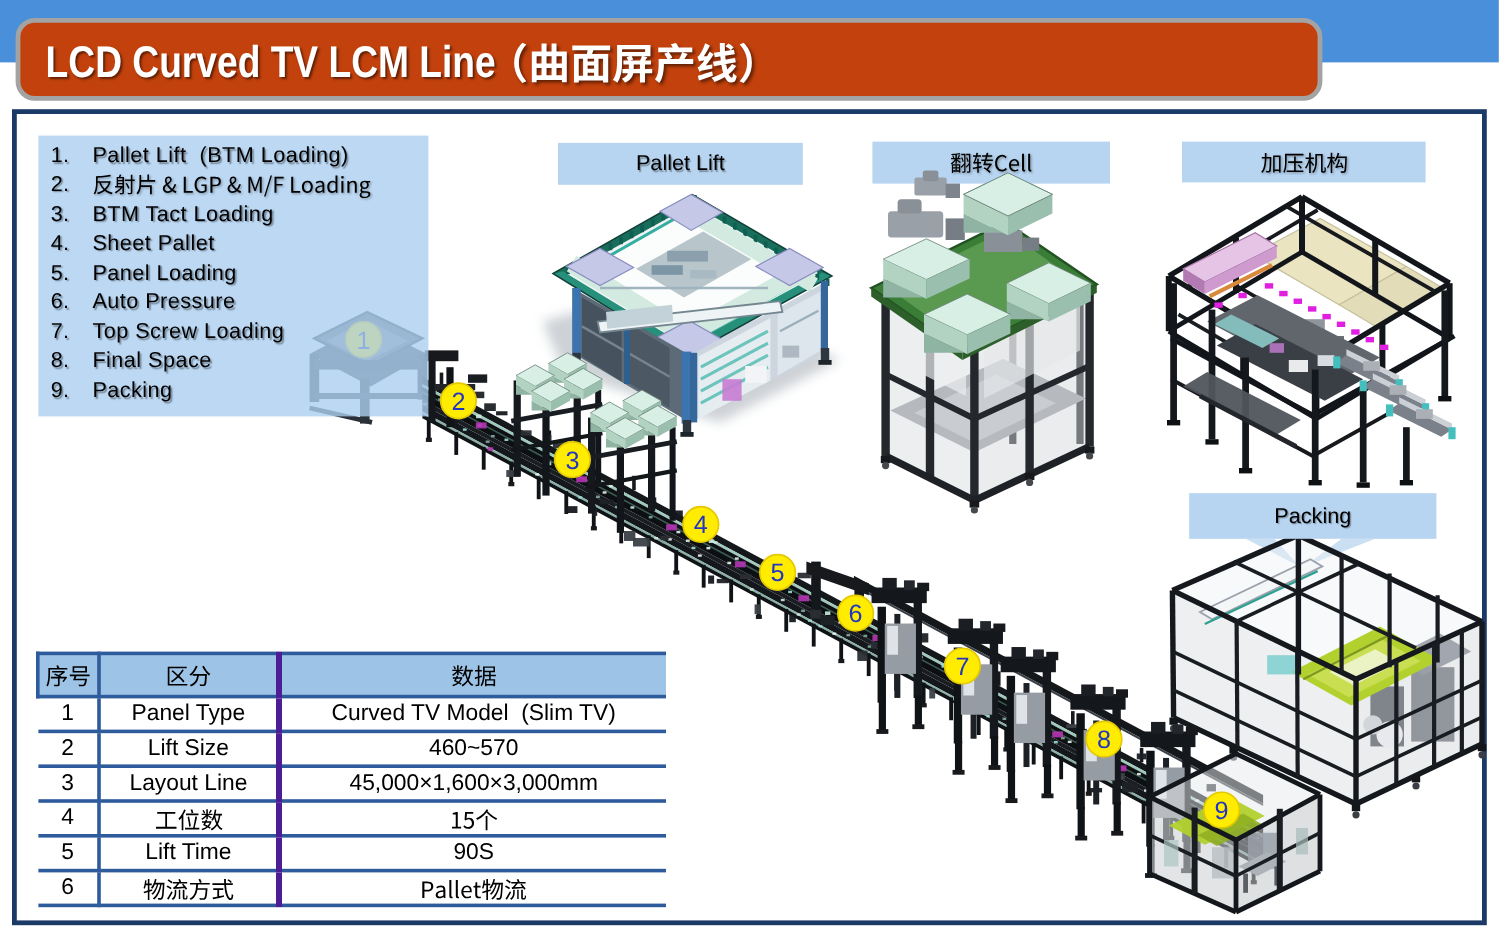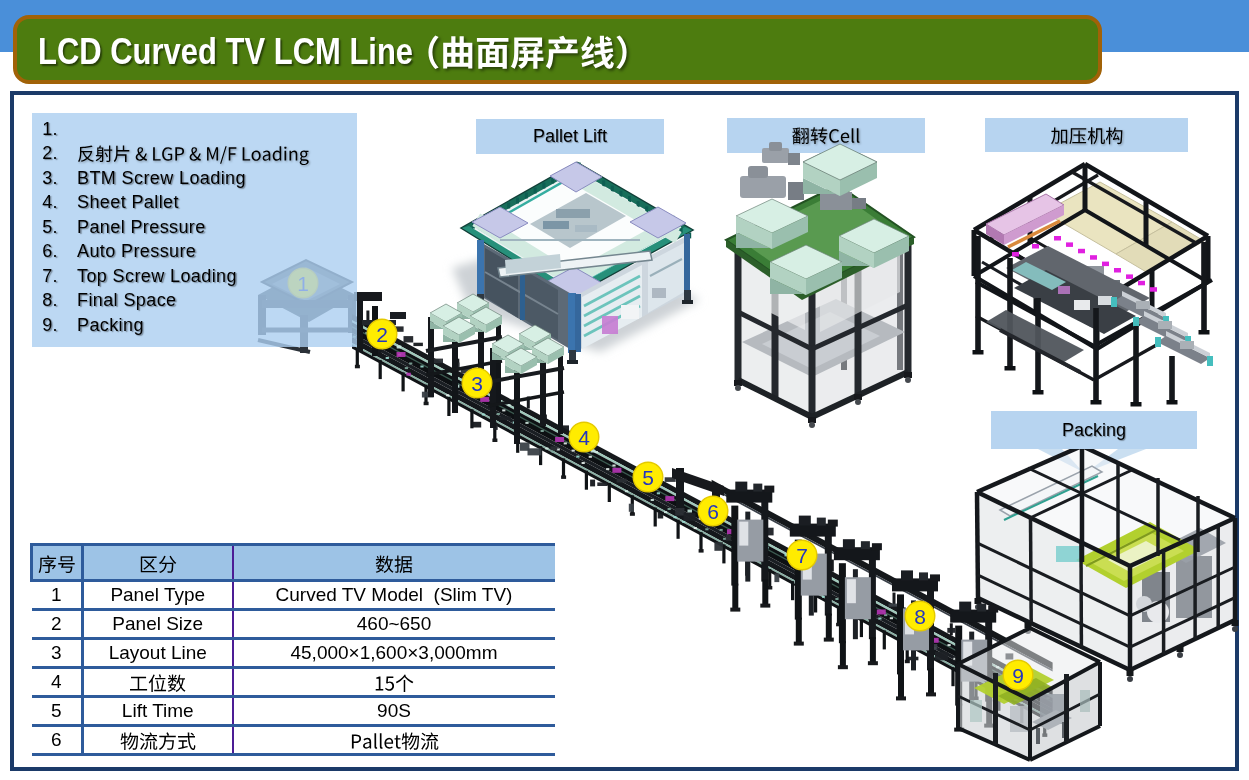--- a/index.html
+++ b/index.html
@@ -1,43 +1,43 @@
 <!DOCTYPE html>
 <html><head><meta charset="utf-8"><title>LCM</title><style>
 *{margin:0;padding:0;box-sizing:border-box}
 html,body{width:1249px;height:780px;overflow:hidden;background:#fff;
  font-family:"Liberation Sans",sans-serif}
 .abs{position:absolute}
 .band{left:0;top:0;width:1249px;height:52px;background:#4A8FD9;z-index:0}
 .content{left:10px;top:91px;width:1229px;height:680px;background:#fff;
  border:4px solid #1B3A68;z-index:1}
 #art{left:0;top:0;width:1249px;height:780px;z-index:2}
-.titlebox{left:13px;top:15px;width:1089px;height:69px;background:#4d7c0f;
- border:4px solid #a16207;border-radius:16px;z-index:4;color:#fff}
+.titlebox{left:13px;top:15px;width:1089px;height:69px;background:#c2410c;
+ border:4px solid #a3a3a3;border-radius:16px;z-index:4;color:#fff}
 .titlebox .tL{position:absolute;left:21px;top:12px;font-weight:bold;font-size:37px;
  white-space:pre;transform:scaleX(.837);transform-origin:0 0;letter-spacing:0;
  text-shadow:2px 2px 2px rgba(0,0,0,.5)}
 .titlebox svg{position:absolute;left:388px;top:11px;filter:drop-shadow(2px 2px 1.5px rgba(0,0,0,.5))}
 .listbox{left:32px;top:113px;width:325px;height:234px;background:rgba(171,206,240,.80);
  z-index:3;padding-top:4px;font-size:18px;letter-spacing:.4px;color:#000}
 .li{display:flex;height:24.5px;align-items:center;
  text-shadow:1.4px 1.4px 1.2px rgba(0,0,0,.4)}
 .li .no{width:26px;text-align:right;flex:none}
 .li .no+span,.li .no+svg{margin-left:19px}
 .li svg,.lbl svg{filter:drop-shadow(1.2px 1.2px 1px rgba(0,0,0,.35))}
 .lbl{background:#B7D4F0;z-index:3;display:flex;align-items:center;justify-content:center;
  font-size:18px;color:#000;text-shadow:1px 1px 1px rgba(0,0,0,.35)}
 .tbl{left:30px;top:543px;z-index:3;border-collapse:collapse;font-size:19px;color:#000}
 .tbl th,.tbl td{font-weight:normal;text-align:center;padding:0}
 .tbl th{background:#9DC3E6;height:36px;border-top:3px solid #2E5B9B;border-bottom:3px solid #2E5B9B}
 .tbl td{height:29px;border-bottom:3px solid #2E5B9B}
 .tbl .c1{width:51px}.tbl .c2{width:150px}.tbl .c3{width:322px}
 .tbl th.c1{border-left:3px solid #2E5B9B}
 .tbl th.c1,.tbl td.c1{border-right:3px solid #2E5B9B}
-.tbl th.c2,.tbl td.c2{border-right:2px solid #4c1d95}
+.tbl th.c2,.tbl td.c2{border-right:5px solid #4c1d95}
 </style></head><body>
 <div class="abs band"></div>
 <div class="abs content"></div>
 <svg id="art" class="abs" width="1249" height="780" viewBox="0 0 1249 780">
     <defs>
       <filter id="blur1" x="-20%" y="-20%" width="140%" height="140%">
         <feGaussianBlur stdDeviation="5"></feGaussianBlur>
       </filter>
     </defs>
     <g filter="url(#blur1)">
@@ -698,57 +698,58 @@
     <circle cx="802" cy="555" r="14.8" fill="#FFEC00" stroke="#e4c900" stroke-width="1.4"></circle>
     <text x="802" y="562.5" text-anchor="middle" font-family="Liberation Sans" font-size="21" fill="#2336c0">7</text>
     <circle cx="920" cy="616" r="14.8" fill="#FFEC00" stroke="#e4c900" stroke-width="1.4"></circle>
     <text x="920" y="623.5" text-anchor="middle" font-family="Liberation Sans" font-size="21" fill="#2336c0">8</text>
     <circle cx="1018" cy="675" r="14.8" fill="#FFEC00" stroke="#e4c900" stroke-width="1.4"></circle>
     <text x="1018" y="682.5" text-anchor="middle" font-family="Liberation Sans" font-size="21" fill="#2336c0">9</text>
   </svg>
 <div class="abs listbox">
     <div class="li">
       <span class="no">1.</span>
+      <span>Pallet Lift&nbsp;&nbsp;(BTM Loading)</span>
     </div>
     <div class="li">
       <span class="no">2.</span>
       <svg style="vertical-align:-8px" width="232" height="23" viewBox="0 -18.4 231.9 22.7">
         <path d="M3.9 -9.6H14.3V-8.3H3.9ZM3.0 -13.6H4.4V-8.8Q4.4 -7.6 4.3 -6.3Q4.3 -5.0 4.0 -3.6Q3.8 -2.2 3.3 -0.9Q2.9 0.4 2.2 1.5Q2.1 1.4 1.8 1.2Q1.6 1.0 1.4 0.9Q1.2 0.8 1.0 0.7Q1.7 -0.3 2.1 -1.5Q2.5 -2.8 2.7 -4.0Q2.9 -5.3 3.0 -6.5Q3.0 -7.7 3.0 -8.8ZM13.9 -9.6H14.1L14.4 -9.7L15.3 -9.3Q14.7 -7.1 13.7 -5.3Q12.6 -3.6 11.2 -2.3Q9.8 -1.0 8.1 -0.1Q6.5 0.8 4.6 1.3Q4.5 1.2 4.4 0.9Q4.3 0.7 4.1 0.5Q4.0 0.3 3.9 0.1Q5.6 -0.3 7.1 -1.1Q8.7 -1.9 10.1 -3.1Q11.4 -4.3 12.4 -5.9Q13.4 -7.4 13.9 -9.4ZM6.8 -8.9Q7.9 -5.4 10.4 -3.1Q12.9 -0.8 16.9 0.1Q16.7 0.2 16.6 0.4Q16.4 0.6 16.3 0.9Q16.1 1.1 16.0 1.3Q13.3 0.6 11.3 -0.8Q9.2 -2.1 7.8 -4.0Q6.4 -6.0 5.5 -8.6ZM14.5 -15.0 15.6 -13.9Q14.4 -13.5 12.9 -13.3Q11.5 -13.0 9.9 -12.9Q8.3 -12.7 6.6 -12.6Q5.0 -12.4 3.4 -12.4Q3.4 -12.6 3.3 -12.8Q3.3 -13.0 3.2 -13.2Q3.1 -13.4 3.0 -13.6Q4.6 -13.7 6.2 -13.8Q7.8 -13.9 9.3 -14.1Q10.9 -14.2 12.2 -14.5Q13.5 -14.7 14.5 -15.0ZM20.9 -10.5H25.4V-9.5H20.9ZM20.9 -8.0H25.4V-7.0H20.9ZM22.7 -15.1 24.1 -14.9Q23.9 -14.3 23.6 -13.7Q23.3 -13.0 23.1 -12.6L22.0 -12.8Q22.2 -13.3 22.4 -14.0Q22.6 -14.6 22.7 -15.1ZM20.2 -13.1H25.5V-12.0H21.4V-4.8H20.2ZM25.0 -13.1H26.3V-0.1Q26.3 0.5 26.1 0.8Q26.0 1.1 25.6 1.2Q25.3 1.4 24.6 1.4Q24.0 1.5 23.0 1.5Q23.0 1.2 22.9 0.9Q22.7 0.5 22.6 0.3Q23.3 0.3 23.9 0.3Q24.5 0.3 24.7 0.3Q24.9 0.3 24.9 0.2Q25.0 0.1 25.0 -0.1ZM24.2 -5.4 25.5 -5.0Q24.8 -3.9 23.8 -2.8Q22.8 -1.7 21.7 -0.9Q20.6 -0.0 19.5 0.6Q19.4 0.5 19.2 0.3Q19.1 0.1 18.9 -0.1Q18.7 -0.3 18.6 -0.4Q19.7 -0.9 20.8 -1.7Q21.9 -2.5 22.8 -3.4Q23.7 -4.3 24.2 -5.4ZM27.0 -11.0H35.2V-9.7H27.0ZM32.0 -15.0H33.3V-0.3Q33.3 0.4 33.1 0.7Q32.9 1.0 32.5 1.2Q32.1 1.3 31.4 1.4Q30.7 1.4 29.6 1.4Q29.6 1.2 29.4 0.8Q29.3 0.4 29.1 0.1Q30.0 0.2 30.7 0.2Q31.4 0.2 31.6 0.2Q31.8 0.1 31.9 0.1Q32.0 -0.0 32.0 -0.3ZM27.6 -7.6 28.6 -8.0Q29.1 -7.4 29.6 -6.7Q30.0 -5.9 30.3 -5.2Q30.7 -4.4 30.9 -3.9L29.7 -3.3Q29.5 -3.9 29.2 -4.7Q28.9 -5.4 28.5 -6.2Q28.0 -6.9 27.6 -7.6ZM18.9 -5.5H25.6V-4.3H18.9ZM39.9 -10.5H52.3V-9.1H39.9ZM45.8 -15.1H47.2V-9.8H45.8ZM39.2 -14.7H40.6V-8.7Q40.6 -7.3 40.5 -6.0Q40.4 -4.6 40.2 -3.3Q39.9 -2.0 39.3 -0.8Q38.7 0.4 37.7 1.5Q37.6 1.3 37.4 1.1Q37.3 0.9 37.1 0.7Q36.9 0.5 36.7 0.4Q37.8 -0.9 38.4 -2.4Q38.9 -3.9 39.1 -5.5Q39.2 -7.1 39.2 -8.7ZM39.9 -6.2H49.5V1.4H48.0V-4.8H39.9ZM62.7 0.2Q61.5 0.2 60.6 -0.2Q59.7 -0.7 59.2 -1.5Q58.7 -2.4 58.7 -3.4Q58.7 -4.4 59.1 -5.1Q59.5 -5.9 60.2 -6.4Q60.9 -7.0 61.7 -7.5Q62.5 -8.0 63.1 -8.5Q63.8 -9.0 64.3 -9.5Q64.7 -10.1 64.7 -10.8Q64.7 -11.2 64.6 -11.5Q64.4 -11.9 64.2 -12.1Q63.9 -12.3 63.5 -12.3Q62.7 -12.3 62.3 -11.7Q61.8 -11.2 61.8 -10.3Q61.8 -9.4 62.3 -8.4Q62.7 -7.3 63.5 -6.3Q64.3 -5.3 65.2 -4.3Q66.1 -3.4 67.1 -2.7Q67.8 -2.1 68.6 -1.7Q69.3 -1.3 70.0 -1.1L69.5 0.2Q68.7 0.0 67.9 -0.4Q67.0 -0.9 66.1 -1.6Q65.0 -2.4 64.0 -3.5Q63.0 -4.6 62.2 -5.8Q61.4 -6.9 60.9 -8.1Q60.4 -9.3 60.4 -10.3Q60.4 -11.2 60.8 -11.9Q61.2 -12.6 61.9 -13.0Q62.5 -13.4 63.4 -13.4Q64.7 -13.4 65.4 -12.7Q66.0 -12.0 66.0 -10.8Q66.0 -10.0 65.6 -9.3Q65.2 -8.6 64.5 -8.1Q63.9 -7.5 63.2 -7.0Q62.4 -6.5 61.8 -5.9Q61.1 -5.4 60.7 -4.8Q60.3 -4.2 60.3 -3.5Q60.3 -2.8 60.6 -2.2Q61.0 -1.7 61.6 -1.4Q62.2 -1.1 62.9 -1.1Q63.7 -1.1 64.5 -1.5Q65.2 -1.9 65.9 -2.6Q66.7 -3.5 67.3 -4.6Q67.9 -5.8 68.3 -7.1H69.8Q69.4 -5.6 68.7 -4.3Q68.0 -3.0 67.0 -1.8Q66.2 -0.9 65.2 -0.3Q64.1 0.2 62.7 0.2ZM76.1 0.0V-13.2H77.8V-1.4H83.6V0.0ZM91.1 0.2Q89.3 0.2 88.0 -0.6Q86.7 -1.4 85.9 -2.9Q85.1 -4.4 85.1 -6.6Q85.1 -8.2 85.6 -9.5Q86.0 -10.7 86.8 -11.6Q87.7 -12.5 88.8 -13.0Q89.9 -13.4 91.2 -13.4Q92.6 -13.4 93.5 -12.9Q94.4 -12.4 95.0 -11.8L94.1 -10.7Q93.6 -11.2 92.9 -11.6Q92.2 -12.0 91.2 -12.0Q89.9 -12.0 88.9 -11.3Q87.9 -10.7 87.4 -9.5Q86.8 -8.3 86.8 -6.6Q86.8 -5.0 87.3 -3.8Q87.9 -2.5 88.8 -1.9Q89.8 -1.2 91.2 -1.2Q91.9 -1.2 92.6 -1.4Q93.2 -1.6 93.6 -2.0V-5.5H90.8V-6.8H95.1V-1.3Q94.5 -0.6 93.4 -0.2Q92.4 0.2 91.1 0.2ZM98.3 0.0V-13.2H102.1Q103.5 -13.2 104.7 -12.8Q105.8 -12.5 106.4 -11.6Q107.0 -10.8 107.0 -9.3Q107.0 -7.9 106.4 -7.0Q105.8 -6.1 104.7 -5.7Q103.6 -5.3 102.1 -5.3H100.0V0.0ZM100.0 -6.6H101.9Q103.6 -6.6 104.5 -7.3Q105.3 -7.9 105.3 -9.3Q105.3 -10.8 104.5 -11.3Q103.6 -11.8 101.8 -11.8H100.0ZM116.6 0.2Q115.4 0.2 114.5 -0.2Q113.6 -0.7 113.1 -1.5Q112.6 -2.4 112.6 -3.4Q112.6 -4.4 113.0 -5.1Q113.4 -5.9 114.1 -6.4Q114.8 -7.0 115.6 -7.5Q116.3 -8.0 117.0 -8.5Q117.7 -9.0 118.1 -9.5Q118.6 -10.1 118.6 -10.8Q118.6 -11.2 118.4 -11.5Q118.3 -11.9 118.0 -12.1Q117.8 -12.3 117.3 -12.3Q116.6 -12.3 116.1 -11.7Q115.7 -11.2 115.7 -10.3Q115.7 -9.4 116.2 -8.4Q116.6 -7.3 117.4 -6.3Q118.1 -5.3 119.1 -4.3Q120.0 -3.4 120.9 -2.7Q121.7 -2.1 122.5 -1.7Q123.2 -1.3 123.8 -1.1L123.4 0.2Q122.6 0.0 121.7 -0.4Q120.9 -0.9 120.0 -1.6Q118.9 -2.4 117.9 -3.5Q116.9 -4.6 116.1 -5.8Q115.3 -6.9 114.8 -8.1Q114.3 -9.3 114.3 -10.3Q114.3 -11.2 114.7 -11.9Q115.1 -12.6 115.7 -13.0Q116.4 -13.4 117.3 -13.4Q118.5 -13.4 119.2 -12.7Q119.9 -12.0 119.9 -10.8Q119.9 -10.0 119.5 -9.3Q119.1 -8.6 118.4 -8.1Q117.8 -7.5 117.0 -7.0Q116.3 -6.5 115.6 -5.9Q115.0 -5.4 114.6 -4.8Q114.2 -4.2 114.2 -3.5Q114.2 -2.8 114.5 -2.2Q114.8 -1.7 115.4 -1.4Q116.0 -1.1 116.8 -1.1Q117.6 -1.1 118.4 -1.5Q119.1 -1.9 119.8 -2.6Q120.6 -3.5 121.2 -4.6Q121.8 -5.8 122.1 -7.1H123.7Q123.3 -5.6 122.6 -4.3Q121.9 -3.0 120.9 -1.8Q120.1 -0.9 119.0 -0.3Q118.0 0.2 116.6 0.2ZM130.0 0.0V-13.2H132.0L134.5 -6.1Q134.8 -5.5 135.0 -4.8Q135.2 -4.1 135.5 -3.4H135.5Q135.8 -4.1 136.0 -4.8Q136.2 -5.5 136.5 -6.1L139.0 -13.2H141.0V0.0H139.4V-7.3Q139.4 -7.9 139.5 -8.6Q139.5 -9.2 139.6 -9.9Q139.6 -10.6 139.6 -11.2H139.6L138.5 -8.2L136.0 -1.3H134.9L132.4 -8.2L131.3 -11.2H131.3Q131.3 -10.6 131.4 -9.9Q131.4 -9.2 131.5 -8.6Q131.5 -7.9 131.5 -7.3V0.0ZM143.0 3.2 148.4 -14.3H149.6L144.2 3.2ZM151.7 0.0V-13.2H159.3V-11.8H153.3V-7.3H158.4V-5.9H153.3V0.0ZM165.6 0.0V-13.2H167.3V-1.4H173.1V0.0ZM179.0 0.2Q177.9 0.2 176.8 -0.4Q175.8 -1.0 175.1 -2.1Q174.5 -3.3 174.5 -4.9Q174.5 -6.5 175.1 -7.7Q175.8 -8.8 176.8 -9.4Q177.9 -10.0 179.0 -10.0Q179.9 -10.0 180.8 -9.7Q181.6 -9.3 182.2 -8.7Q182.8 -8.0 183.2 -7.1Q183.6 -6.1 183.6 -4.9Q183.6 -3.3 182.9 -2.1Q182.3 -1.0 181.3 -0.4Q180.3 0.2 179.0 0.2ZM179.0 -1.1Q179.9 -1.1 180.5 -1.6Q181.2 -2.1 181.5 -2.9Q181.9 -3.8 181.9 -4.9Q181.9 -6.0 181.5 -6.9Q181.2 -7.7 180.5 -8.2Q179.9 -8.6 179.0 -8.6Q178.2 -8.6 177.6 -8.2Q176.9 -7.7 176.6 -6.9Q176.2 -6.0 176.2 -4.9Q176.2 -3.8 176.6 -2.9Q176.9 -2.1 177.6 -1.6Q178.2 -1.1 179.0 -1.1ZM188.4 0.2Q187.6 0.2 186.9 -0.1Q186.3 -0.4 185.9 -1.0Q185.6 -1.7 185.6 -2.5Q185.6 -4.1 187.0 -5.0Q188.4 -5.8 191.6 -6.2Q191.6 -6.8 191.4 -7.4Q191.2 -8.0 190.8 -8.3Q190.3 -8.7 189.5 -8.7Q188.7 -8.7 187.9 -8.3Q187.2 -8.0 186.6 -7.6L186.0 -8.7Q186.4 -9.0 187.0 -9.3Q187.6 -9.6 188.3 -9.8Q189.0 -10.0 189.8 -10.0Q191.0 -10.0 191.7 -9.5Q192.5 -9.0 192.8 -8.1Q193.2 -7.2 193.2 -6.0V0.0H191.8L191.7 -1.2H191.6Q191.0 -0.6 190.1 -0.2Q189.3 0.2 188.4 0.2ZM188.9 -1.1Q189.6 -1.1 190.2 -1.4Q190.9 -1.7 191.6 -2.4V-5.1Q189.9 -4.9 188.9 -4.6Q188.0 -4.2 187.6 -3.8Q187.1 -3.3 187.1 -2.6Q187.1 -1.8 187.6 -1.4Q188.2 -1.1 188.9 -1.1ZM199.6 0.2Q198.4 0.2 197.5 -0.4Q196.6 -1.0 196.1 -2.1Q195.6 -3.2 195.6 -4.9Q195.6 -6.5 196.2 -7.6Q196.8 -8.8 197.7 -9.4Q198.7 -10.0 199.8 -10.0Q200.7 -10.0 201.3 -9.7Q201.9 -9.4 202.6 -8.9L202.5 -10.6V-14.3H204.1V0.0H202.8L202.6 -1.2H202.6Q202.0 -0.6 201.3 -0.2Q200.5 0.2 199.6 0.2ZM200.0 -1.2Q200.7 -1.2 201.3 -1.5Q201.9 -1.8 202.5 -2.5V-7.6Q201.9 -8.2 201.3 -8.4Q200.7 -8.6 200.1 -8.6Q199.3 -8.6 198.7 -8.2Q198.1 -7.7 197.7 -6.8Q197.3 -6.0 197.3 -4.9Q197.3 -3.7 197.6 -2.9Q197.9 -2.0 198.5 -1.6Q199.1 -1.2 200.0 -1.2ZM207.4 0.0V-9.8H209.1V0.0ZM208.3 -11.8Q207.8 -11.8 207.5 -12.1Q207.2 -12.4 207.2 -12.9Q207.2 -13.4 207.5 -13.7Q207.8 -13.9 208.3 -13.9Q208.8 -13.9 209.1 -13.7Q209.4 -13.4 209.4 -12.9Q209.4 -12.4 209.1 -12.1Q208.8 -11.8 208.3 -11.8ZM212.4 0.0V-9.8H213.7L213.9 -8.4H213.9Q214.6 -9.1 215.4 -9.5Q216.2 -10.0 217.2 -10.0Q218.8 -10.0 219.5 -9.0Q220.2 -8.1 220.2 -6.2V0.0H218.6V-6.0Q218.6 -7.4 218.1 -8.0Q217.7 -8.6 216.7 -8.6Q216.0 -8.6 215.4 -8.2Q214.8 -7.8 214.1 -7.1V0.0ZM226.7 4.5Q225.5 4.5 224.6 4.2Q223.6 3.9 223.1 3.3Q222.6 2.7 222.6 1.9Q222.6 1.3 223.0 0.7Q223.4 0.1 224.1 -0.3V-0.4Q223.7 -0.6 223.5 -1.0Q223.2 -1.4 223.2 -2.0Q223.2 -2.6 223.6 -3.1Q223.9 -3.6 224.3 -3.8V-3.9Q223.8 -4.3 223.4 -5.0Q223.0 -5.7 223.0 -6.5Q223.0 -7.6 223.5 -8.4Q224.0 -9.2 224.8 -9.6Q225.7 -10.0 226.7 -10.0Q227.1 -10.0 227.4 -10.0Q227.8 -9.9 228.0 -9.8H231.4V-8.5H229.4Q229.8 -8.2 230.0 -7.6Q230.2 -7.1 230.2 -6.5Q230.2 -5.5 229.8 -4.7Q229.3 -3.9 228.5 -3.5Q227.7 -3.1 226.7 -3.1Q226.3 -3.1 225.9 -3.2Q225.5 -3.3 225.2 -3.4Q224.9 -3.2 224.8 -3.0Q224.6 -2.7 224.6 -2.3Q224.6 -1.8 224.9 -1.5Q225.3 -1.2 226.3 -1.2H228.2Q229.9 -1.2 230.8 -0.6Q231.6 -0.1 231.6 1.1Q231.6 2.0 231.0 2.8Q230.4 3.6 229.3 4.0Q228.2 4.5 226.7 4.5ZM226.7 -4.2Q227.2 -4.2 227.7 -4.5Q228.2 -4.8 228.5 -5.3Q228.7 -5.8 228.7 -6.5Q228.7 -7.3 228.5 -7.8Q228.2 -8.3 227.7 -8.5Q227.2 -8.8 226.7 -8.8Q226.1 -8.8 225.6 -8.5Q225.1 -8.3 224.9 -7.8Q224.6 -7.3 224.6 -6.5Q224.6 -5.8 224.9 -5.3Q225.2 -4.8 225.6 -4.5Q226.1 -4.2 226.7 -4.2ZM226.9 3.4Q227.8 3.4 228.5 3.1Q229.2 2.8 229.6 2.3Q230.0 1.9 230.0 1.4Q230.0 0.7 229.5 0.4Q229.0 0.1 228.0 0.1H226.3Q226.1 0.1 225.7 0.1Q225.4 0.1 225.1 0.0Q224.5 0.4 224.3 0.8Q224.1 1.2 224.1 1.7Q224.1 2.4 224.8 2.9Q225.6 3.4 226.9 3.4Z" fill="#000"></path>
       </svg>
     </div>
     <div class="li">
       <span class="no">3.</span>
-      <span>BTM Screw Loading</span>
+      <span>BTM Tact Loading</span>
     </div>
     <div class="li">
       <span class="no">4.</span>
       <span>Sheet Pallet</span>
     </div>
     <div class="li">
       <span class="no">5.</span>
-      <span>Panel Pressure</span>
+      <span>Panel Loading</span>
     </div>
     <div class="li">
       <span class="no">6.</span>
       <span>Auto Pressure</span>
     </div>
     <div class="li">
       <span class="no">7.</span>
       <span>Top Screw Loading</span>
     </div>
     <div class="li">
       <span class="no">8.</span>
       <span>Final Space</span>
     </div>
     <div class="li">
       <span class="no">9.</span>
       <span>Packing</span>
     </div>
   </div>
-<div class="abs lbl" style="left:476px;top:119px;width:188px;height:35px">Pallet Lift</div>
+<div class="abs lbl" style="left:465px;top:119px;width:204px;height:35px">Pallet Lift</div>
 <div class="abs lbl" style="left:727px;top:118px;width:198px;height:35px">
     <svg style="vertical-align:-8px" width="70" height="23" viewBox="0 -18.9 69.6 23.3">
       <path d="M0.9 -11.1H8.9V-10.0H0.9ZM2.2 -3.3H7.9V-2.3H2.2ZM2.2 -0.7H7.9V0.4H2.2ZM4.6 -14.2H5.8V-6.3H4.6ZM4.7 -5.3H5.7V-0.1H4.7ZM8.1 -15.4 8.9 -14.4Q7.9 -14.2 6.6 -14.0Q5.3 -13.9 3.9 -13.7Q2.6 -13.6 1.4 -13.6Q1.3 -13.8 1.2 -14.1Q1.1 -14.3 1.0 -14.5Q2.2 -14.6 3.6 -14.7Q4.9 -14.9 6.1 -15.0Q7.3 -15.2 8.1 -15.4ZM5.7 -10.2Q5.9 -10.1 6.4 -9.7Q6.9 -9.4 7.5 -9.0Q8.1 -8.6 8.5 -8.2Q9.0 -7.9 9.2 -7.7L8.5 -6.6Q8.3 -6.9 7.8 -7.3Q7.4 -7.7 6.8 -8.1Q6.3 -8.6 5.8 -9.0Q5.3 -9.4 5.0 -9.6ZM1.8 -13.1 2.8 -13.4Q3.0 -12.9 3.2 -12.3Q3.5 -11.8 3.6 -11.4L2.6 -11.1Q2.5 -11.5 2.3 -12.1Q2.1 -12.7 1.8 -13.1ZM7.4 -13.6 8.5 -13.3Q8.2 -12.6 7.9 -11.9Q7.5 -11.2 7.2 -10.6L6.3 -11.0Q6.5 -11.3 6.7 -11.8Q6.9 -12.3 7.1 -12.8Q7.3 -13.2 7.4 -13.6ZM4.5 -10.5 5.3 -10.0Q4.8 -9.2 4.2 -8.4Q3.5 -7.5 2.7 -6.8Q2.0 -6.0 1.3 -5.6Q1.2 -5.8 1.0 -6.2Q0.8 -6.5 0.7 -6.8Q1.3 -7.2 2.1 -7.8Q2.8 -8.4 3.4 -9.1Q4.1 -9.8 4.5 -10.5ZM1.6 -5.9H8.7V1.2H7.6V-4.8H2.6V1.5H1.6ZM9.5 -14.7H12.7V-13.5H9.5ZM12.0 -14.7H13.1V-0.1Q13.1 0.4 13.0 0.7Q12.9 1.0 12.6 1.2Q12.2 1.3 11.7 1.4Q11.2 1.4 10.5 1.4Q10.5 1.1 10.3 0.8Q10.2 0.4 10.1 0.2Q10.6 0.2 11.1 0.2Q11.5 0.2 11.7 0.2Q11.8 0.2 11.9 0.1Q12.0 0.1 12.0 -0.1ZM13.6 -14.7H16.5V-13.5H13.6ZM16.0 -14.7H17.2V-0.1Q17.2 0.4 17.1 0.7Q17.0 1.0 16.6 1.2Q16.3 1.3 15.8 1.4Q15.3 1.4 14.5 1.4Q14.5 1.2 14.4 0.8Q14.2 0.4 14.1 0.2Q14.7 0.2 15.1 0.2Q15.6 0.2 15.7 0.2Q15.9 0.2 16.0 0.1Q16.0 0.0 16.0 -0.1ZM9.4 -11.4 10.4 -11.7Q10.6 -11.1 10.9 -10.4Q11.1 -9.7 11.3 -9.1Q11.5 -8.5 11.6 -8.0L10.7 -7.7Q10.6 -8.1 10.4 -8.8Q10.2 -9.4 9.9 -10.1Q9.7 -10.8 9.4 -11.4ZM13.6 -11.4 14.5 -11.7Q14.8 -11.1 15.0 -10.4Q15.3 -9.8 15.5 -9.2Q15.7 -8.5 15.8 -8.1L14.8 -7.8Q14.7 -8.3 14.5 -8.9Q14.3 -9.5 14.1 -10.2Q13.8 -10.9 13.6 -11.4ZM13.4 -3.9Q13.9 -4.4 14.7 -5.3Q15.5 -6.1 16.4 -7.1L16.9 -6.1Q16.2 -5.3 15.5 -4.5Q14.7 -3.7 14.0 -2.9ZM9.1 -3.7Q9.7 -4.3 10.6 -5.2Q11.5 -6.2 12.3 -7.2L12.9 -6.2Q12.1 -5.3 11.3 -4.4Q10.5 -3.5 9.8 -2.7ZM19.4 -13.4H26.2V-12.1H19.4ZM23.0 -10.5H24.3V1.4H23.0ZM19.2 -3.1Q20.2 -3.2 21.4 -3.4Q22.6 -3.6 24.0 -3.9Q25.4 -4.1 26.8 -4.4L26.8 -3.2Q24.9 -2.8 23.0 -2.4Q21.0 -2.0 19.5 -1.7ZM20.0 -6.1Q20.0 -6.3 19.9 -6.5Q19.8 -6.7 19.7 -7.0Q19.6 -7.2 19.6 -7.4Q19.8 -7.4 20.0 -7.8Q20.2 -8.3 20.5 -8.8Q20.6 -9.2 20.8 -9.8Q21.1 -10.5 21.4 -11.4Q21.6 -12.4 21.9 -13.4Q22.2 -14.5 22.3 -15.5L23.7 -15.3Q23.3 -13.8 22.9 -12.3Q22.4 -10.7 21.9 -9.4Q21.4 -8.0 20.8 -6.9V-6.9Q20.8 -6.9 20.7 -6.8Q20.6 -6.7 20.4 -6.6Q20.2 -6.5 20.1 -6.4Q20.0 -6.2 20.0 -6.1ZM20.0 -6.1V-7.3L20.8 -7.7H26.2V-6.4H21.3Q20.9 -6.4 20.5 -6.3Q20.1 -6.3 20.0 -6.1ZM28.9 -6.4H34.4V-5.1H28.9ZM34.1 -6.4H34.3L34.6 -6.5L35.5 -6.0Q35.0 -5.3 34.4 -4.4Q33.7 -3.5 33.1 -2.6Q32.4 -1.6 31.7 -0.8L30.5 -1.4Q31.2 -2.2 31.8 -3.1Q32.5 -4.0 33.1 -4.9Q33.7 -5.7 34.1 -6.3ZM28.3 -2.4 29.2 -3.3Q30.2 -2.8 31.2 -2.1Q32.1 -1.4 33.0 -0.8Q33.9 -0.1 34.4 0.4L33.5 1.5Q32.9 0.9 32.1 0.2Q31.2 -0.4 30.3 -1.2Q29.3 -1.9 28.3 -2.4ZM31.0 -15.5 32.4 -15.4Q32.1 -14.1 31.7 -12.7Q31.3 -11.4 30.9 -10.0Q30.5 -8.6 30.2 -7.3Q29.8 -6.1 29.5 -5.1H28.0Q28.3 -6.1 28.7 -7.4Q29.2 -8.7 29.6 -10.1Q30.0 -11.5 30.3 -12.9Q30.7 -14.3 31.0 -15.5ZM27.1 -13.4H35.6V-12.1H27.1ZM26.4 -9.9H36.2V-8.6H26.4ZM44.0 0.2Q42.7 0.2 41.6 -0.2Q40.6 -0.7 39.8 -1.6Q39.0 -2.5 38.5 -3.8Q38.1 -5.1 38.1 -6.8Q38.1 -8.4 38.5 -9.7Q39.0 -11.0 39.8 -11.9Q40.6 -12.8 41.7 -13.3Q42.8 -13.8 44.1 -13.8Q45.3 -13.8 46.3 -13.3Q47.2 -12.8 47.8 -12.1L46.9 -11.0Q46.3 -11.6 45.7 -12.0Q45.0 -12.3 44.1 -12.3Q42.8 -12.3 41.9 -11.6Q40.9 -11.0 40.4 -9.7Q39.8 -8.5 39.8 -6.8Q39.8 -5.1 40.3 -3.9Q40.9 -2.6 41.8 -1.9Q42.8 -1.3 44.0 -1.3Q45.0 -1.3 45.8 -1.7Q46.5 -2.1 47.2 -2.8L48.1 -1.7Q47.3 -0.8 46.3 -0.3Q45.3 0.2 44.0 0.2ZM54.6 0.2Q53.2 0.2 52.1 -0.4Q51.0 -1.0 50.4 -2.2Q49.8 -3.4 49.8 -5.0Q49.8 -6.3 50.1 -7.2Q50.5 -8.2 51.1 -8.9Q51.8 -9.6 52.6 -9.9Q53.4 -10.3 54.3 -10.3Q55.6 -10.3 56.4 -9.7Q57.3 -9.2 57.8 -8.1Q58.3 -7.0 58.3 -5.6Q58.3 -5.3 58.3 -5.1Q58.2 -4.8 58.2 -4.6H51.4Q51.5 -3.6 51.9 -2.8Q52.4 -2.0 53.1 -1.5Q53.8 -1.1 54.8 -1.1Q55.5 -1.1 56.1 -1.3Q56.7 -1.5 57.3 -1.9L57.9 -0.8Q57.2 -0.4 56.4 -0.1Q55.6 0.2 54.6 0.2ZM51.4 -5.8H56.8Q56.8 -7.3 56.1 -8.1Q55.5 -9.0 54.3 -9.0Q53.6 -9.0 53.0 -8.6Q52.4 -8.2 51.9 -7.5Q51.5 -6.8 51.4 -5.8ZM62.5 0.2Q61.9 0.2 61.5 -0.0Q61.1 -0.3 60.9 -0.8Q60.8 -1.3 60.8 -2.0V-14.7H62.5V-1.9Q62.5 -1.5 62.6 -1.3Q62.7 -1.2 62.9 -1.2Q63.0 -1.2 63.1 -1.2Q63.1 -1.2 63.3 -1.2L63.5 0.1Q63.3 0.1 63.1 0.2Q62.9 0.2 62.5 0.2ZM67.8 0.2Q67.2 0.2 66.8 -0.0Q66.4 -0.3 66.2 -0.8Q66.0 -1.3 66.0 -2.0V-14.7H67.7V-1.9Q67.7 -1.5 67.8 -1.3Q68.0 -1.2 68.2 -1.2Q68.2 -1.2 68.3 -1.2Q68.4 -1.2 68.5 -1.2L68.8 0.1Q68.6 0.1 68.4 0.2Q68.1 0.2 67.8 0.2Z" fill="#000"></path>
     </svg>
   </div>
 <div class="abs lbl" style="left:985px;top:118px;width:203px;height:34px">
     <svg style="vertical-align:-8px" width="74" height="23" viewBox="0 -18.9 74.0 23.3">
       <path d="M11.2 -1.5H16.2V-0.2H11.2ZM1.0 -12.0H8.1V-10.7H1.0ZM10.6 -13.2H16.9V1.1H15.5V-11.9H11.9V1.2H10.6ZM7.7 -12.0H9.1Q9.1 -12.0 9.1 -11.9Q9.1 -11.8 9.1 -11.6Q9.1 -11.4 9.1 -11.3Q9.0 -8.2 9.0 -6.1Q8.9 -4.0 8.8 -2.7Q8.7 -1.3 8.6 -0.6Q8.4 0.1 8.2 0.4Q8.0 0.8 7.7 0.9Q7.4 1.1 7.0 1.1Q6.6 1.2 6.0 1.2Q5.4 1.2 4.8 1.1Q4.8 0.8 4.7 0.4Q4.6 0.0 4.4 -0.3Q5.0 -0.2 5.6 -0.2Q6.1 -0.2 6.4 -0.2Q6.6 -0.2 6.7 -0.2Q6.9 -0.3 7.0 -0.5Q7.2 -0.7 7.3 -1.4Q7.4 -2.0 7.5 -3.3Q7.6 -4.6 7.6 -6.7Q7.7 -8.8 7.7 -11.7ZM3.6 -15.3H5.0Q5.0 -12.7 4.9 -10.3Q4.8 -7.8 4.5 -5.7Q4.2 -3.5 3.5 -1.7Q2.8 0.2 1.6 1.5Q1.5 1.3 1.3 1.2Q1.1 1.0 0.9 0.8Q0.7 0.6 0.5 0.5Q1.4 -0.4 2.0 -1.7Q2.6 -3.0 2.9 -4.6Q3.3 -6.1 3.4 -7.9Q3.6 -9.6 3.6 -11.5Q3.6 -13.4 3.6 -15.3ZM21.4 -14.7H36.2V-13.3H21.4ZM20.6 -14.7H22.0V-8.7Q22.0 -7.6 21.9 -6.3Q21.8 -4.9 21.7 -3.6Q21.5 -2.2 21.1 -0.9Q20.8 0.4 20.2 1.5Q20.1 1.4 19.9 1.2Q19.7 1.1 19.5 0.9Q19.3 0.8 19.1 0.7Q19.6 -0.3 19.9 -1.5Q20.3 -2.7 20.4 -3.9Q20.6 -5.2 20.6 -6.4Q20.6 -7.6 20.6 -8.7ZM22.1 -0.6H36.1V0.7H22.1ZM23.3 -8.3H35.2V-7.0H23.3ZM28.3 -12.3H29.7V0.2H28.3ZM31.2 -5.0 32.2 -5.7Q32.9 -5.1 33.7 -4.3Q34.4 -3.5 34.8 -2.9L33.8 -2.1Q33.5 -2.5 33.1 -3.0Q32.7 -3.5 32.2 -4.1Q31.7 -4.6 31.2 -5.0ZM47.0 -14.5H51.7V-13.2H47.0ZM46.2 -14.5H47.6V-8.5Q47.6 -7.4 47.5 -6.1Q47.3 -4.8 47.0 -3.4Q46.7 -2.1 46.1 -0.8Q45.5 0.4 44.5 1.5Q44.4 1.4 44.2 1.2Q44.0 1.0 43.8 0.8Q43.6 0.7 43.5 0.6Q44.4 -0.4 44.9 -1.5Q45.5 -2.7 45.8 -3.9Q46.0 -5.1 46.1 -6.3Q46.2 -7.5 46.2 -8.5ZM51.0 -14.5H52.4V-1.1Q52.4 -0.7 52.4 -0.4Q52.5 -0.2 52.5 -0.1Q52.7 0.0 52.9 0.0Q53.0 0.0 53.1 0.0Q53.3 0.0 53.4 0.0Q53.7 0.0 53.8 -0.1Q53.9 -0.2 53.9 -0.4Q53.9 -0.5 54.0 -0.8Q54.0 -1.1 54.0 -1.9Q54.0 -2.6 54.0 -3.5Q54.3 -3.3 54.6 -3.1Q54.9 -3.0 55.1 -2.9Q55.1 -2.4 55.1 -1.8Q55.1 -1.2 55.0 -0.7Q55.0 -0.2 55.0 0.0Q54.8 0.8 54.4 1.0Q54.2 1.2 54.0 1.2Q53.7 1.3 53.5 1.3Q53.3 1.3 53.0 1.3Q52.7 1.3 52.5 1.3Q52.3 1.3 52.0 1.2Q51.7 1.1 51.5 0.9Q51.3 0.8 51.2 0.6Q51.1 0.4 51.1 -0.0Q51.0 -0.5 51.0 -1.3ZM38.0 -11.6H45.1V-10.2H38.0ZM41.0 -15.5H42.4V1.5H41.0ZM41.0 -10.7 41.9 -10.5Q41.6 -9.3 41.2 -8.1Q40.8 -6.9 40.4 -5.8Q39.9 -4.6 39.3 -3.6Q38.8 -2.7 38.2 -2.0Q38.1 -2.3 37.9 -2.6Q37.7 -3.0 37.5 -3.2Q38.0 -3.9 38.6 -4.7Q39.1 -5.6 39.5 -6.6Q40.0 -7.6 40.4 -8.7Q40.7 -9.7 41.0 -10.7ZM42.3 -8.7Q42.5 -8.5 42.9 -8.1Q43.3 -7.6 43.8 -7.1Q44.3 -6.6 44.6 -6.1Q45.0 -5.7 45.2 -5.5L44.3 -4.3Q44.1 -4.7 43.8 -5.2Q43.4 -5.7 43.0 -6.2Q42.6 -6.8 42.2 -7.3Q41.8 -7.8 41.6 -8.0ZM65.0 -15.5 66.4 -15.2Q66.1 -13.9 65.6 -12.6Q65.1 -11.3 64.5 -10.2Q63.9 -9.0 63.3 -8.2Q63.1 -8.3 62.9 -8.4Q62.7 -8.6 62.5 -8.8Q62.3 -8.9 62.1 -9.0Q62.8 -9.8 63.3 -10.9Q63.9 -11.9 64.3 -13.1Q64.8 -14.3 65.0 -15.5ZM64.9 -12.5H72.0V-11.2H64.3ZM71.5 -12.5H72.9Q72.9 -12.5 72.9 -12.4Q72.9 -12.2 72.8 -12.1Q72.8 -11.9 72.8 -11.8Q72.7 -8.5 72.6 -6.3Q72.5 -4.1 72.4 -2.6Q72.2 -1.2 72.1 -0.4Q71.9 0.3 71.6 0.7Q71.3 1.1 71.0 1.2Q70.7 1.4 70.2 1.4Q69.8 1.5 69.2 1.5Q68.5 1.5 67.8 1.4Q67.8 1.1 67.7 0.7Q67.6 0.4 67.4 0.0Q68.2 0.1 68.8 0.1Q69.4 0.1 69.7 0.1Q69.9 0.1 70.1 0.1Q70.2 0.0 70.4 -0.1Q70.6 -0.4 70.8 -1.2Q70.9 -1.9 71.0 -3.3Q71.2 -4.7 71.3 -6.9Q71.4 -9.1 71.5 -12.2ZM63.5 -2.6 63.4 -3.6 64.0 -4.1 68.8 -4.9Q68.8 -4.6 68.9 -4.3Q68.9 -4.0 69.0 -3.8Q67.3 -3.5 66.2 -3.3Q65.2 -3.1 64.7 -2.9Q64.1 -2.8 63.9 -2.7Q63.6 -2.6 63.5 -2.6ZM63.5 -2.6Q63.4 -2.7 63.4 -2.9Q63.3 -3.1 63.2 -3.4Q63.1 -3.6 63.0 -3.8Q63.3 -3.8 63.5 -4.2Q63.7 -4.5 63.9 -4.9Q64.0 -5.1 64.2 -5.6Q64.5 -6.1 64.8 -6.8Q65.0 -7.5 65.3 -8.4Q65.6 -9.2 65.7 -10.0L67.1 -9.6Q66.7 -8.4 66.3 -7.3Q65.8 -6.2 65.3 -5.1Q64.8 -4.1 64.3 -3.3V-3.3Q64.3 -3.3 64.2 -3.2Q64.1 -3.1 63.9 -3.0Q63.7 -2.9 63.6 -2.8Q63.5 -2.7 63.5 -2.6ZM67.2 -7.0 68.2 -7.3Q68.6 -6.6 68.9 -5.8Q69.3 -5.0 69.6 -4.2Q69.9 -3.4 70.0 -2.9L68.9 -2.4Q68.7 -3.0 68.5 -3.8Q68.2 -4.6 67.9 -5.4Q67.5 -6.2 67.2 -7.0ZM56.4 -12.0H62.7V-10.7H56.4ZM59.2 -15.5H60.5V1.5H59.2ZM59.1 -11.1 60.0 -10.8Q59.8 -9.7 59.4 -8.5Q59.1 -7.3 58.7 -6.2Q58.3 -5.0 57.8 -4.0Q57.3 -3.0 56.8 -2.3Q56.8 -2.5 56.6 -2.7Q56.5 -3.0 56.4 -3.2Q56.2 -3.5 56.1 -3.6Q56.6 -4.3 57.0 -5.1Q57.5 -6.0 57.9 -7.0Q58.3 -8.0 58.6 -9.1Q58.9 -10.2 59.1 -11.1ZM60.5 -9.9Q60.6 -9.7 60.9 -9.2Q61.3 -8.8 61.7 -8.2Q62.0 -7.6 62.3 -7.1Q62.7 -6.7 62.8 -6.4L61.9 -5.4Q61.8 -5.8 61.5 -6.3Q61.2 -6.9 60.9 -7.4Q60.6 -8.0 60.3 -8.5Q60.0 -9.0 59.8 -9.3Z" fill="#000"></path>
     </svg>
   </div>
@@ -772,22 +773,22 @@
             <path d="M1.3 -6.1H8.6V-4.9H1.3ZM0.9 -12.4H10.1V-11.2H0.9ZM8.4 -15.6 9.6 -15.1Q9.2 -14.4 8.8 -13.8Q8.3 -13.1 7.9 -12.6L7.0 -13.1Q7.2 -13.4 7.5 -13.9Q7.8 -14.3 8.0 -14.8Q8.2 -15.2 8.4 -15.6ZM4.9 -16.0H6.2V-7.7H4.9ZM1.7 -15.1 2.7 -15.5Q3.1 -14.9 3.5 -14.2Q3.8 -13.5 3.9 -13.0L2.9 -12.6Q2.7 -13.1 2.4 -13.8Q2.1 -14.5 1.7 -15.1ZM4.9 -11.9 5.9 -11.4Q5.4 -10.6 4.7 -9.8Q4.0 -9.0 3.2 -8.3Q2.3 -7.6 1.5 -7.2Q1.4 -7.4 1.2 -7.8Q0.9 -8.1 0.7 -8.3Q1.5 -8.6 2.3 -9.2Q3.1 -9.8 3.8 -10.5Q4.5 -11.2 4.9 -11.9ZM6.0 -11.5Q6.3 -11.4 6.8 -11.1Q7.3 -10.8 7.8 -10.4Q8.4 -10.1 8.9 -9.7Q9.4 -9.4 9.6 -9.3L8.8 -8.3Q8.5 -8.5 8.1 -8.9Q7.6 -9.2 7.1 -9.6Q6.6 -10.0 6.1 -10.4Q5.6 -10.7 5.3 -10.9ZM11.6 -12.3H18.0V-10.9H11.6ZM12.0 -15.8 13.3 -15.6Q13.0 -13.8 12.6 -12.1Q12.1 -10.4 11.6 -9.0Q11.0 -7.5 10.2 -6.4Q10.1 -6.5 9.9 -6.7Q9.7 -6.9 9.5 -7.0Q9.3 -7.2 9.1 -7.3Q9.9 -8.3 10.4 -9.6Q11.0 -11.0 11.3 -12.6Q11.7 -14.1 12.0 -15.8ZM15.4 -11.5 16.8 -11.4Q16.3 -8.2 15.5 -5.7Q14.6 -3.2 13.1 -1.5Q11.7 0.3 9.4 1.6Q9.3 1.4 9.2 1.2Q9.0 1.0 8.9 0.8Q8.7 0.6 8.6 0.4Q10.8 -0.6 12.1 -2.3Q13.5 -3.9 14.3 -6.2Q15.1 -8.5 15.4 -11.5ZM12.3 -11.1Q12.7 -8.5 13.5 -6.3Q14.3 -4.1 15.5 -2.4Q16.7 -0.7 18.5 0.2Q18.2 0.4 17.9 0.8Q17.7 1.1 17.5 1.3Q15.7 0.3 14.5 -1.5Q13.2 -3.3 12.4 -5.7Q11.6 -8.1 11.1 -10.9ZM2.1 -2.9 3.0 -3.8Q4.0 -3.4 5.1 -2.9Q6.1 -2.4 7.1 -1.8Q8.1 -1.3 8.7 -0.8L7.8 0.1Q7.2 -0.4 6.2 -0.9Q5.3 -1.5 4.2 -2.0Q3.1 -2.5 2.1 -2.9ZM8.2 -6.1H8.4L8.6 -6.2L9.4 -5.9Q8.8 -3.8 7.6 -2.4Q6.5 -0.9 4.9 -0.0Q3.3 0.9 1.5 1.4Q1.3 1.1 1.2 0.8Q1.0 0.5 0.8 0.3Q2.5 -0.1 4.0 -0.9Q5.5 -1.7 6.5 -3.0Q7.6 -4.2 8.2 -5.9ZM2.1 -2.9Q2.5 -3.5 2.9 -4.3Q3.4 -5.0 3.8 -5.8Q4.2 -6.6 4.4 -7.4L5.7 -7.1Q5.4 -6.3 5.0 -5.5Q4.6 -4.7 4.2 -4.0Q3.8 -3.2 3.4 -2.7ZM27.2 -15.1H36.5V-10.2H27.2V-11.5H35.2V-13.9H27.2ZM26.5 -15.1H27.9V-9.4Q27.9 -8.2 27.8 -6.8Q27.7 -5.4 27.5 -3.9Q27.2 -2.4 26.8 -1.0Q26.3 0.4 25.5 1.5Q25.4 1.4 25.2 1.2Q25.0 1.1 24.7 0.9Q24.5 0.8 24.4 0.7Q25.1 -0.4 25.5 -1.7Q26.0 -2.9 26.2 -4.3Q26.4 -5.7 26.4 -7.0Q26.5 -8.3 26.5 -9.4ZM27.3 -8.1H37.2V-6.9H27.3ZM28.8 -0.4H35.8V0.8H28.8ZM31.6 -10.4H32.9V-4.0H31.6ZM28.2 -4.5H36.6V1.5H35.3V-3.3H29.4V1.5H28.2ZM19.6 -5.9Q20.7 -6.2 22.3 -6.7Q23.9 -7.1 25.5 -7.7L25.7 -6.3Q24.2 -5.9 22.7 -5.4Q21.2 -4.9 19.9 -4.5ZM19.8 -12.1H25.6V-10.8H19.8ZM22.2 -15.9H23.5V-0.3Q23.5 0.3 23.4 0.6Q23.2 0.9 22.9 1.1Q22.5 1.3 21.9 1.3Q21.4 1.4 20.5 1.4Q20.4 1.1 20.3 0.8Q20.2 0.4 20.1 0.1Q20.7 0.1 21.2 0.1Q21.7 0.1 21.9 0.1Q22.0 0.1 22.1 0.0Q22.2 -0.1 22.2 -0.3Z" fill="#000"></path>
           </svg></th>
       </tr>
       <tr>
         <td class="c1">1</td>
         <td class="c2">Panel Type</td>
         <td class="c3">Curved TV Model&nbsp;&nbsp;(Slim TV)</td>
       </tr>
       <tr>
         <td class="c1">2</td>
-        <td class="c2">Panel Size</td>
-        <td class="c3">460~650</td>
+        <td class="c2">Lift Size</td>
+        <td class="c3">460~570</td>
       </tr>
       <tr>
         <td class="c1">3</td>
         <td class="c2">Layout Line</td>
         <td class="c3">45,000×1,600×3,000mm</td>
       </tr>
       <tr>
         <td class="c1">4</td>
         <td class="c2"><svg style="vertical-align:-9px" width="57" height="24" viewBox="0 -19.4 57.0 23.9">
             <path d="M2.0 -13.8H17.1V-12.3H2.0ZM1.0 -1.4H18.1V0.1H1.0ZM8.7 -13.1H10.2V-0.8H8.7ZM26.0 -12.5H36.4V-11.1H26.0ZM27.3 -9.7 28.6 -10.0Q28.8 -9.0 29.0 -7.9Q29.2 -6.8 29.4 -5.7Q29.6 -4.6 29.8 -3.6Q29.9 -2.7 30.0 -1.9L28.6 -1.5Q28.5 -2.3 28.4 -3.3Q28.3 -4.3 28.1 -5.4Q27.9 -6.5 27.7 -7.6Q27.5 -8.7 27.3 -9.7ZM33.7 -10.1 35.2 -9.9Q35.0 -8.7 34.8 -7.4Q34.5 -6.1 34.2 -4.8Q33.9 -3.4 33.6 -2.3Q33.3 -1.1 33.1 -0.1L31.8 -0.4Q32.1 -1.4 32.4 -2.6Q32.6 -3.8 32.9 -5.1Q33.2 -6.4 33.4 -7.7Q33.6 -9.0 33.7 -10.1ZM25.2 -0.6H37.1V0.7H25.2ZM29.8 -15.7 31.2 -16.1Q31.4 -15.4 31.7 -14.6Q32.0 -13.7 32.1 -13.1L30.7 -12.7Q30.6 -13.3 30.4 -14.2Q30.1 -15.0 29.8 -15.7ZM24.4 -15.9 25.8 -15.5Q25.2 -13.9 24.3 -12.3Q23.5 -10.7 22.5 -9.3Q21.6 -8.0 20.5 -6.9Q20.5 -7.1 20.3 -7.3Q20.2 -7.6 20.0 -7.9Q19.9 -8.2 19.7 -8.3Q20.7 -9.2 21.5 -10.4Q22.4 -11.7 23.2 -13.1Q23.9 -14.5 24.4 -15.9ZM22.4 -11.0 23.8 -12.4 23.8 -12.4V1.5H22.4ZM39.3 -6.1H46.6V-4.9H39.3ZM39.0 -12.4H48.1V-11.2H39.0ZM46.4 -15.6 47.6 -15.1Q47.2 -14.4 46.8 -13.8Q46.3 -13.1 45.9 -12.6L45.0 -13.1Q45.2 -13.4 45.5 -13.9Q45.8 -14.3 46.0 -14.8Q46.2 -15.2 46.4 -15.6ZM42.9 -16.0H44.2V-7.7H42.9ZM39.7 -15.1 40.7 -15.5Q41.1 -14.9 41.5 -14.2Q41.8 -13.5 41.9 -13.0L40.9 -12.6Q40.7 -13.1 40.4 -13.8Q40.1 -14.5 39.7 -15.1ZM42.9 -11.9 43.9 -11.4Q43.4 -10.6 42.7 -9.8Q42.0 -9.0 41.2 -8.3Q40.3 -7.6 39.5 -7.2Q39.4 -7.4 39.2 -7.8Q39.0 -8.1 38.7 -8.3Q39.5 -8.6 40.3 -9.2Q41.1 -9.8 41.8 -10.5Q42.5 -11.2 42.9 -11.9ZM44.0 -11.5Q44.3 -11.4 44.8 -11.1Q45.3 -10.8 45.8 -10.4Q46.4 -10.1 46.9 -9.7Q47.4 -9.4 47.6 -9.3L46.8 -8.3Q46.5 -8.5 46.1 -8.9Q45.6 -9.2 45.1 -9.6Q44.6 -10.0 44.1 -10.4Q43.6 -10.7 43.3 -10.9ZM49.6 -12.3H56.0V-10.9H49.6ZM50.0 -15.8 51.3 -15.6Q51.0 -13.8 50.6 -12.1Q50.1 -10.4 49.6 -9.0Q49.0 -7.5 48.2 -6.4Q48.1 -6.5 47.9 -6.7Q47.7 -6.9 47.5 -7.0Q47.3 -7.2 47.1 -7.3Q47.9 -8.3 48.4 -9.6Q49.0 -11.0 49.3 -12.6Q49.7 -14.1 50.0 -15.8ZM53.4 -11.5 54.8 -11.4Q54.3 -8.2 53.5 -5.7Q52.6 -3.2 51.1 -1.5Q49.7 0.3 47.4 1.6Q47.3 1.4 47.2 1.2Q47.0 1.0 46.9 0.8Q46.7 0.6 46.6 0.4Q48.8 -0.6 50.1 -2.3Q51.5 -3.9 52.3 -6.2Q53.1 -8.5 53.4 -11.5ZM50.3 -11.1Q50.7 -8.5 51.5 -6.3Q52.3 -4.1 53.5 -2.4Q54.7 -0.7 56.5 0.2Q56.2 0.4 55.9 0.8Q55.7 1.1 55.5 1.3Q53.7 0.3 52.5 -1.5Q51.2 -3.3 50.4 -5.7Q49.6 -8.1 49.1 -10.9ZM40.1 -2.9 41.0 -3.8Q42.0 -3.4 43.1 -2.9Q44.1 -2.4 45.1 -1.8Q46.1 -1.3 46.7 -0.8L45.8 0.1Q45.2 -0.4 44.2 -0.9Q43.3 -1.5 42.2 -2.0Q41.1 -2.5 40.1 -2.9ZM46.2 -6.1H46.4L46.6 -6.2L47.4 -5.9Q46.8 -3.8 45.6 -2.4Q44.5 -0.9 42.9 -0.0Q41.3 0.9 39.5 1.4Q39.3 1.1 39.2 0.8Q39.0 0.5 38.8 0.3Q40.5 -0.1 42.0 -0.9Q43.5 -1.7 44.5 -3.0Q45.6 -4.2 46.2 -5.9ZM40.1 -2.9Q40.5 -3.5 40.9 -4.3Q41.4 -5.0 41.8 -5.8Q42.2 -6.6 42.4 -7.4L43.7 -7.1Q43.4 -6.3 43.0 -5.5Q42.6 -4.7 42.2 -4.0Q41.8 -3.2 41.4 -2.7Z" fill="#000"></path>

